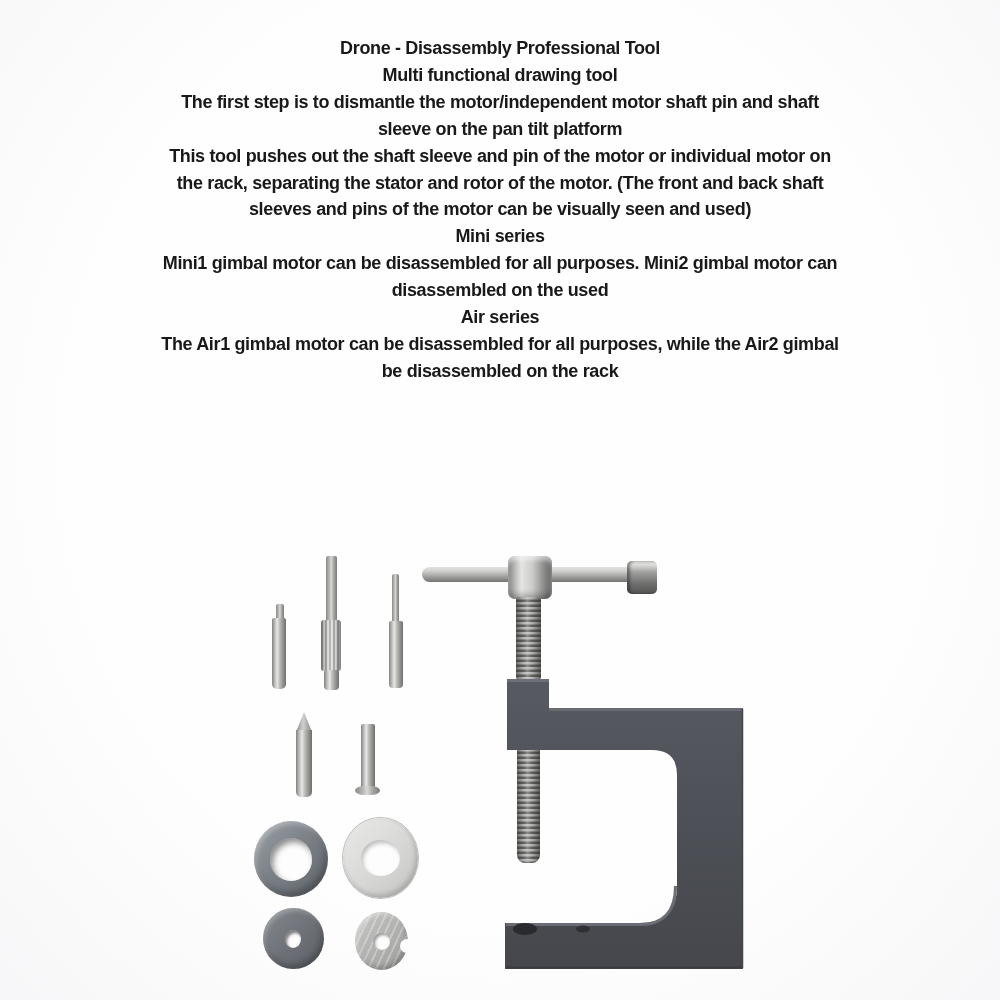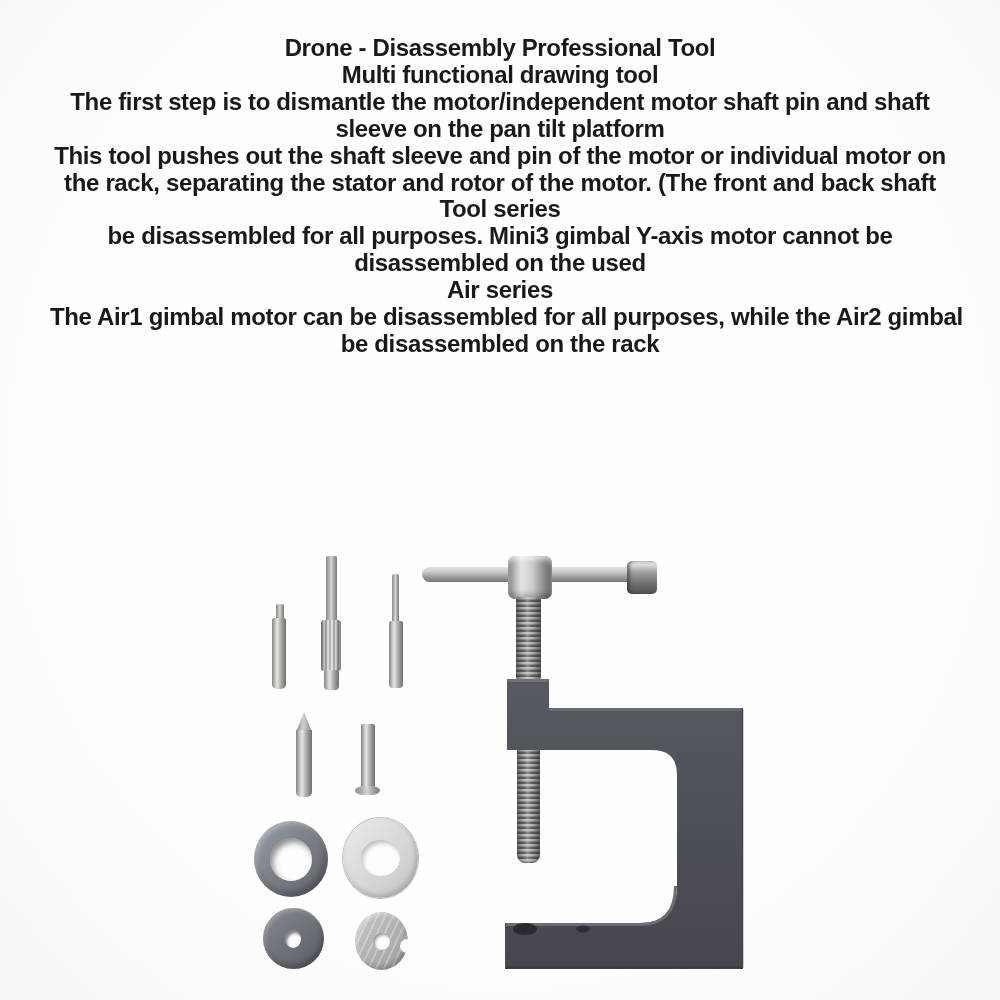--- a/index.html
+++ b/index.html
@@ -12,21 +12,21 @@
     font-family:"Liberation Sans", sans-serif;
     overflow:hidden;
   }
   
   .desc{
     position:absolute;
     left:50px; top:35px; width:900px;
     text-align:center;
     color:#191919;
     font-weight:700;
-    font-size:24px;
+    font-size:18px;
     line-height:26.9px;
     letter-spacing:-0.35px;
   }
   .desc div{white-space:nowrap;}
   
   .part{position:absolute;}
   .steel{
     background:linear-gradient(90deg,#82827f 0%,#c2c2c0 22%,#e6e6e4 38%,#bcbcba 55%,#94948f 78%,#6e6e6c 100%);
     border-radius:2px;
   }
@@ -63,22 +63,23 @@
 
 <div class="page">
 
   <div class="desc">
     <div>Drone - Disassembly Professional Tool</div>
     <div>Multi functional drawing tool</div>
     <div>The first step is to dismantle the motor/independent motor shaft pin and shaft</div>
     <div>sleeve on the pan tilt platform</div>
     <div>This tool pushes out the shaft sleeve and pin of the motor or individual motor on</div>
     <div>the rack, separating the stator and rotor of the motor. (The front and back shaft</div>
-    <div>Tool series</div>
-    <div>be disassembled for all purposes. Mini3 gimbal Y-axis motor cannot be</div>
+    <div>sleeves and pins of the motor can be visually seen and used)</div>
+    <div>Mini series</div>
+    <div>Mini1 gimbal motor can be disassembled for all purposes. Mini2 gimbal motor can</div>
     <div>disassembled on the used</div>
     <div>Air series</div>
     <div>The Air1 gimbal motor can be disassembled for all purposes, while the Air2 gimbal</div>
     <div>be disassembled on the rack</div>
   </div>
 
   <div>
 
     <div class="part steel-dim" style="left:276px;top:604px;width:8px;height:16px;"></div>
     <div class="part steel" style="left:272px;top:618px;width:14px;height:71px;border-radius:2px 2px 5px 5px;"></div>

